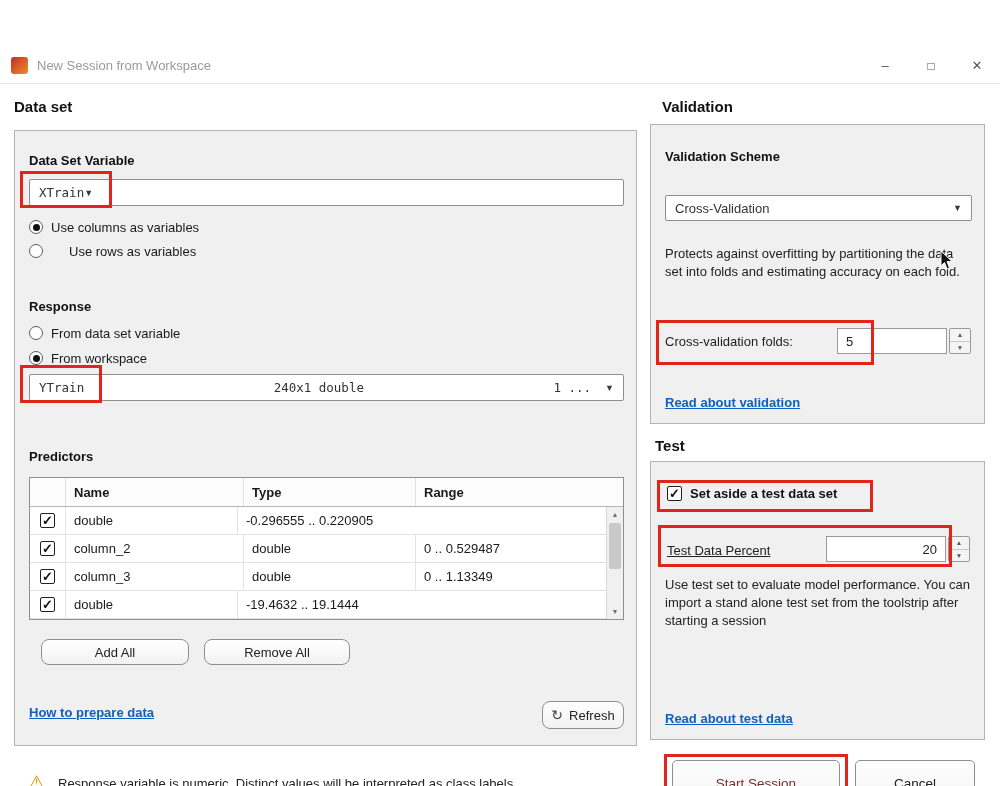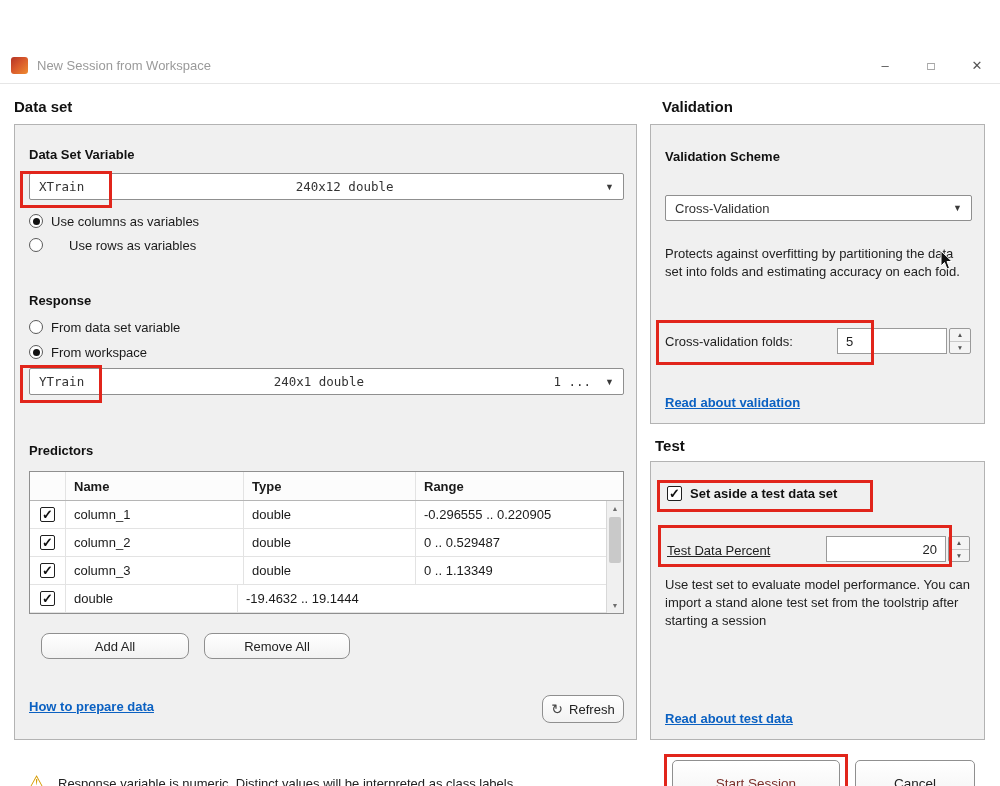--- a/index.html
+++ b/index.html
@@ -88,27 +88,26 @@
       <div class="win-btn">–</div>
       <div class="win-btn max">□</div>
       <div class="win-btn">✕</div>
     </div>
   </div>
 
   <div class="section-heading" style="left:14px; top:50px;">Data set</div>
   <div class="section-heading" style="left:662px; top:50px;">Validation</div>
   <div class="section-heading" style="left:655px; top:389px;">Test</div>
 
-  <div class="panel" style="left:14px; top:76px; width:623px; height:616px;">
+  <div class="panel" style="left:14px; top:82px; width:623px; height:616px;">
 
     <div class="lbl-bold" style="position:absolute; left:14px; top:22px;">Data Set Variable</div>
 
     <div class="combo" style="left:14px; top:48px; width:595px; height:27px;">
       <span>XTrain</span>
-      <span class="dims">240x12 double</span>
       <span class="tri">▼</span>
     </div>
 
     <div class="radio-row" style="left:14px; top:88px;">
       <span class="radio sel"></span>
       <span>Use columns as variables</span>
     </div>
     <div class="radio-row" style="left:14px; top:112px;gap:26px;">
       <span class="radio"></span>
       <span>Use rows as variables</span>
@@ -141,21 +140,20 @@
         <div class="cell c-type">Type</div>
         <div class="cell c-range">Range</div>
       </div>
 
       <div class="trow">
         <div class="cell c-check">
             <span class="cb">
               <span>✓</span>
             </span>
           </div>
-        <div class="cell c-name">column_1</div>
         <div class="cell c-type">double</div>
         <div class="cell c-range">-0.296555 .. 0.220905</div>
       </div>
       <div class="trow">
         <div class="cell c-check">
             <span class="cb">
               <span>✓</span>
             </span>
           </div>
         <div class="cell c-name">column_2</div>

